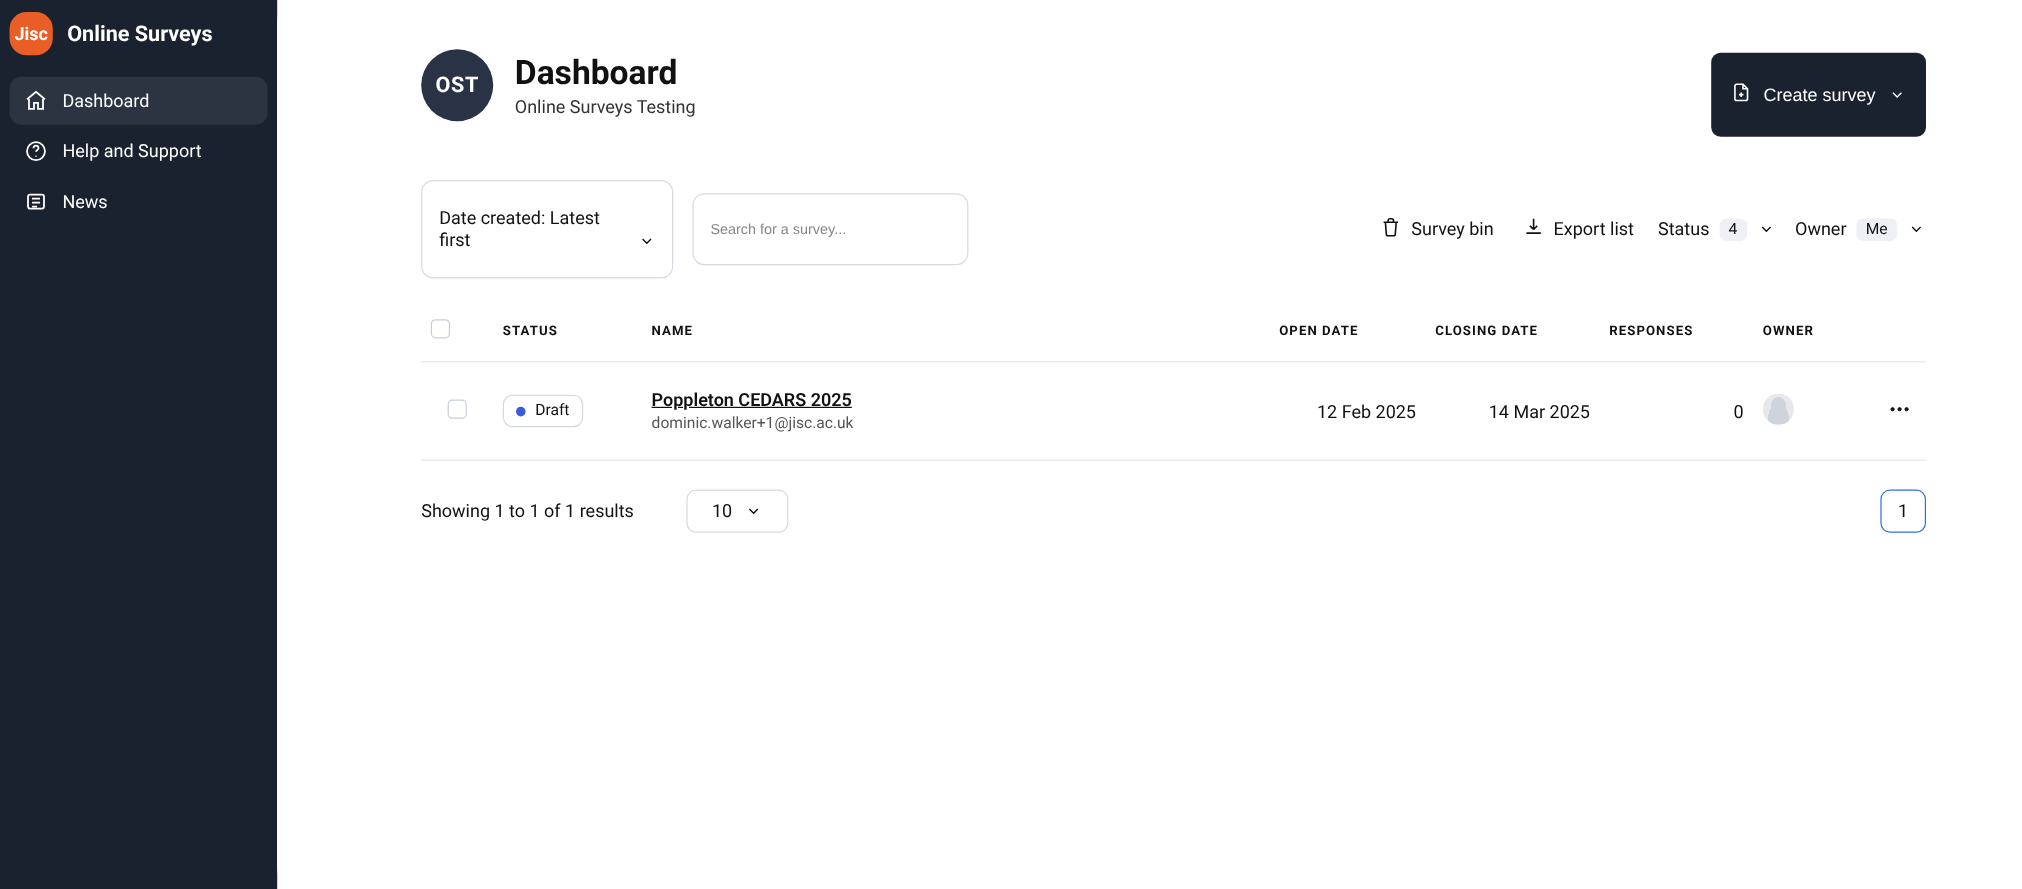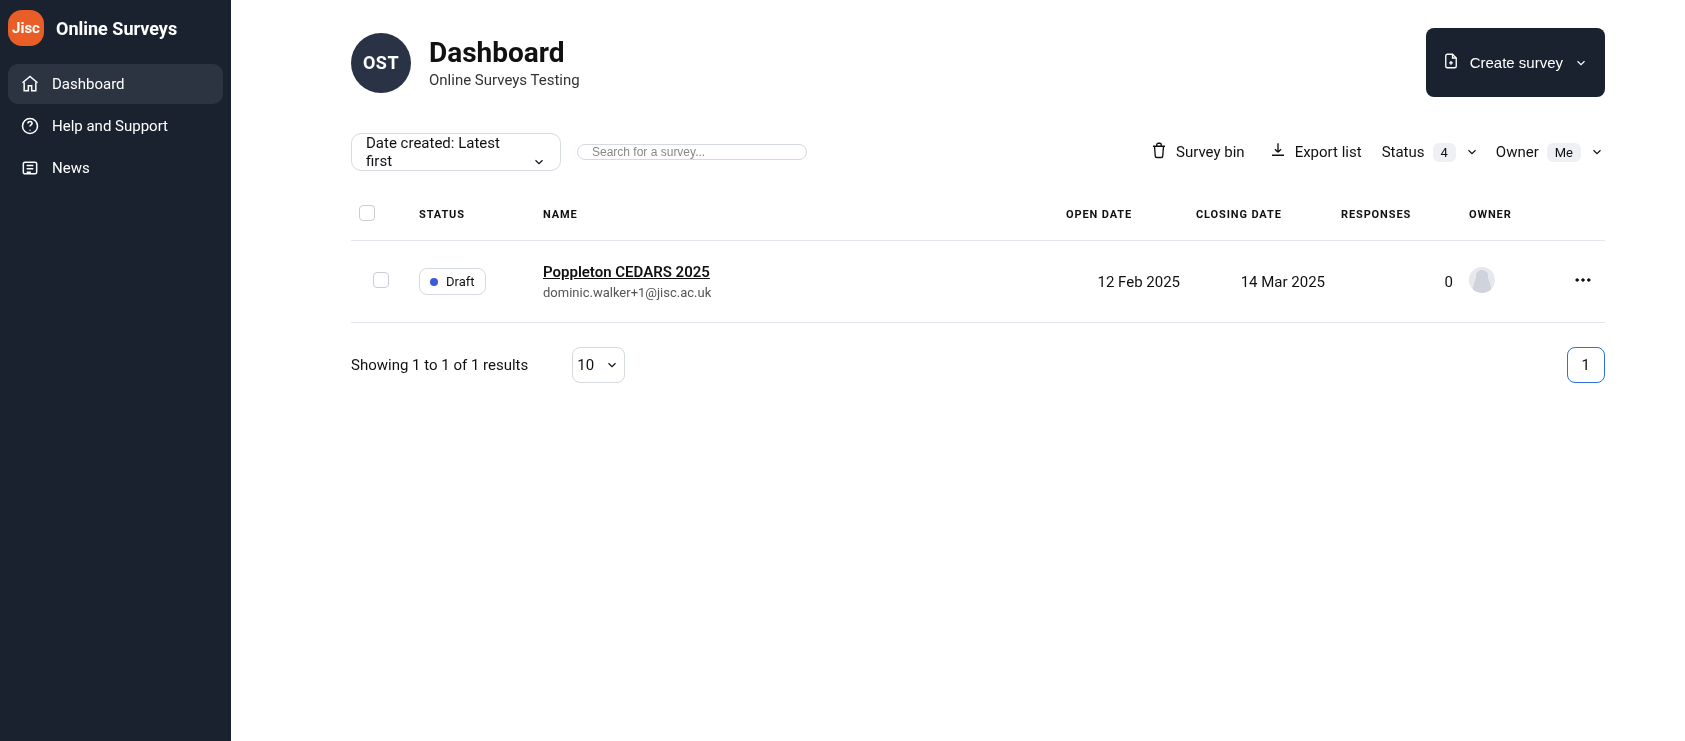--- a/index.html
+++ b/index.html
@@ -91,34 +91,35 @@
     .page-subtitle { font-size: 15px; color: #333; margin-top: 2px; }
     .btn-primary {
       background: #1a2230;
       color: #fff;
       border: none;
       border-radius: 8px;
       padding: 24px 16px;
       font-size: 15px;
       display: inline-flex; align-items: center; gap: 10px;
       cursor: pointer;
+      margin-top: 16px;
     }
     .btn-primary svg { stroke: #fff; fill: none; stroke-width: 1.8; }
 
     
     .toolbar {
       display: flex;
       align-items: center;
       gap: 16px;
       margin-bottom: 24px;
     }
     .filter-pill, .search-input {
       border: 1px solid #d5d9e0;
       border-radius: 10px;
-      padding: 0 14px;
+      padding: 22px 14px;
       font-size: 15px;
       background: #fff;
       display: inline-flex; align-items: flex-end; gap: 12px;
     }
     .filter-pill { cursor: pointer; justify-content: space-between; width: 210px; }
     .search-input { width: 230px; color: #888; }
     .search-input input {
       border: none; outline: none; width: 100%; font-size: 12px; color: #111; background: transparent;
     }
     .search-input input::placeholder { color: #888; }
@@ -187,21 +188,21 @@
     .row-actions { cursor: pointer; color: #111; }
     .row-actions svg { stroke: #111; fill: #111; }
 
     
     .table-footer {
       display: flex; align-items: center; gap: 44px;
       padding: 24px 0 0 0;
     }
     .results-info { font-size: 15px; color: #111; }
     .page-size {
-      border: 1px solid #d5d9e0; border-radius: 8px; padding: 8px 4px;
+      border: 1px solid #d5d9e0; border-radius: 8px; padding: 8px 20px;
       display: inline-flex; align-items: center; gap: 10px; font-size: 15px; cursor: pointer;
     }
     .table-footer .spacer { flex: 1; }
     .page-number {
       border: 1.5px solid #2f6fe0; border-radius: 8px; padding: 8px 14px;
       font-size: 15px; color: #111; cursor: pointer;
     }
   </style>
 </head>
 <body>

